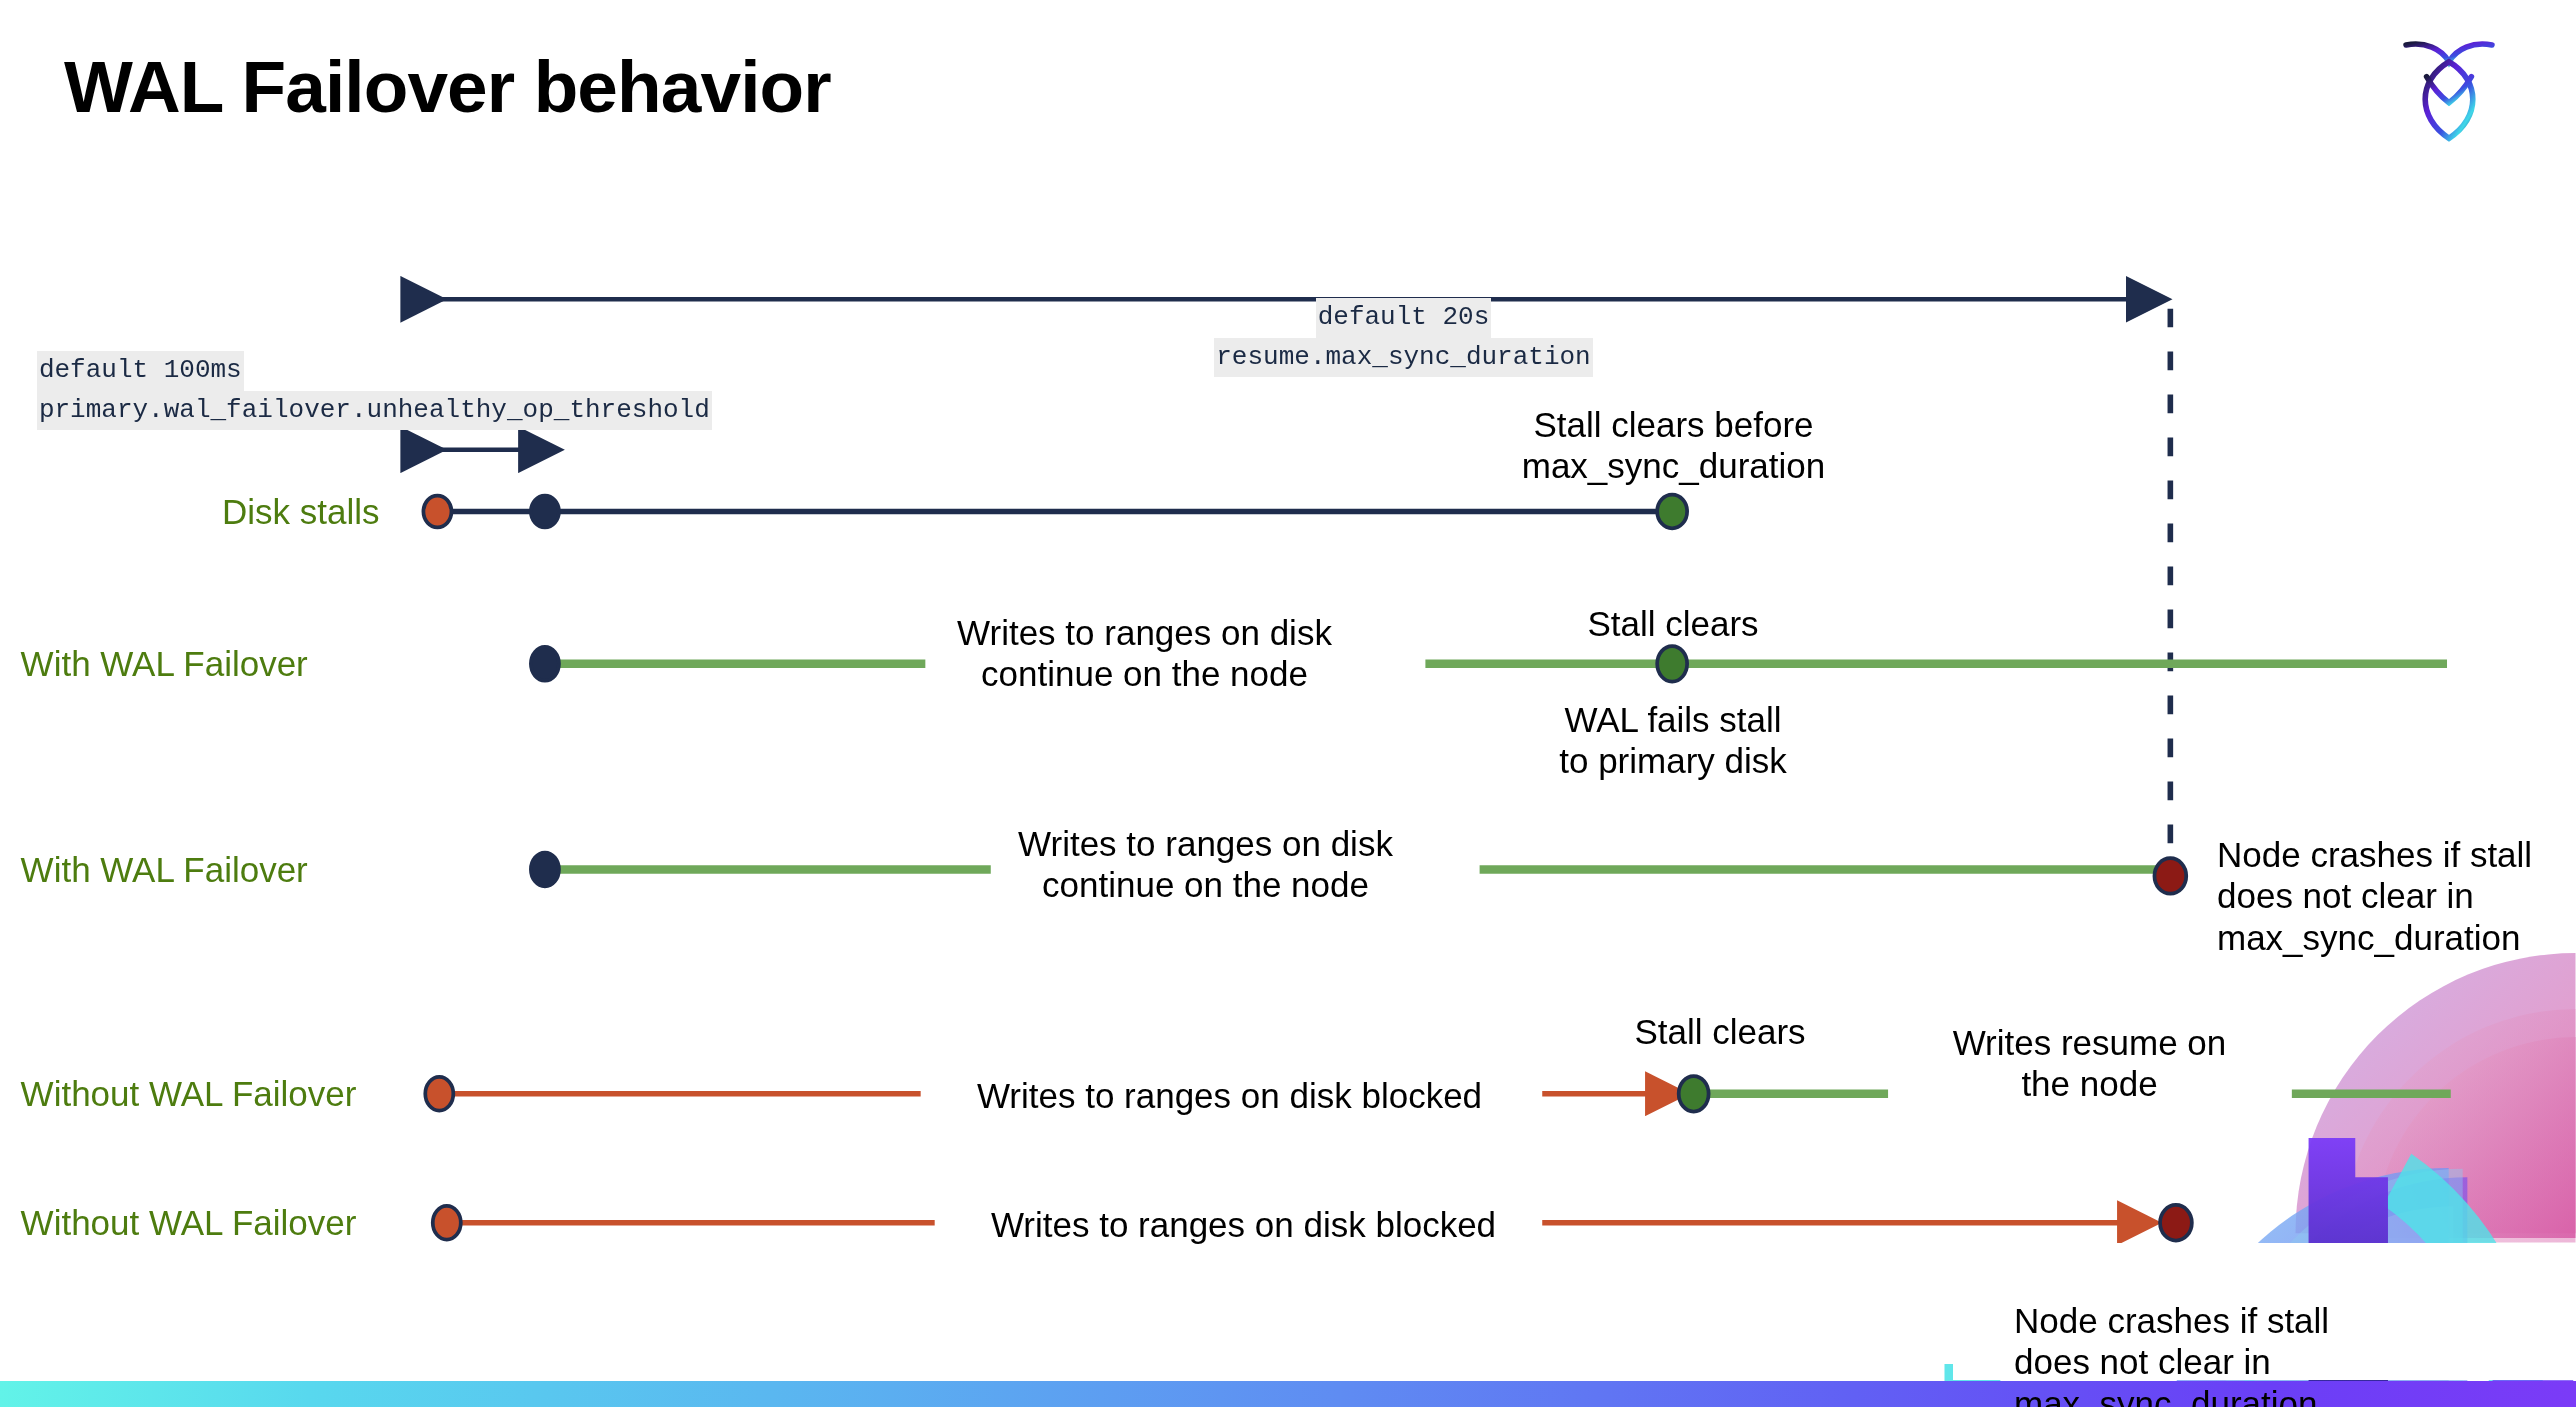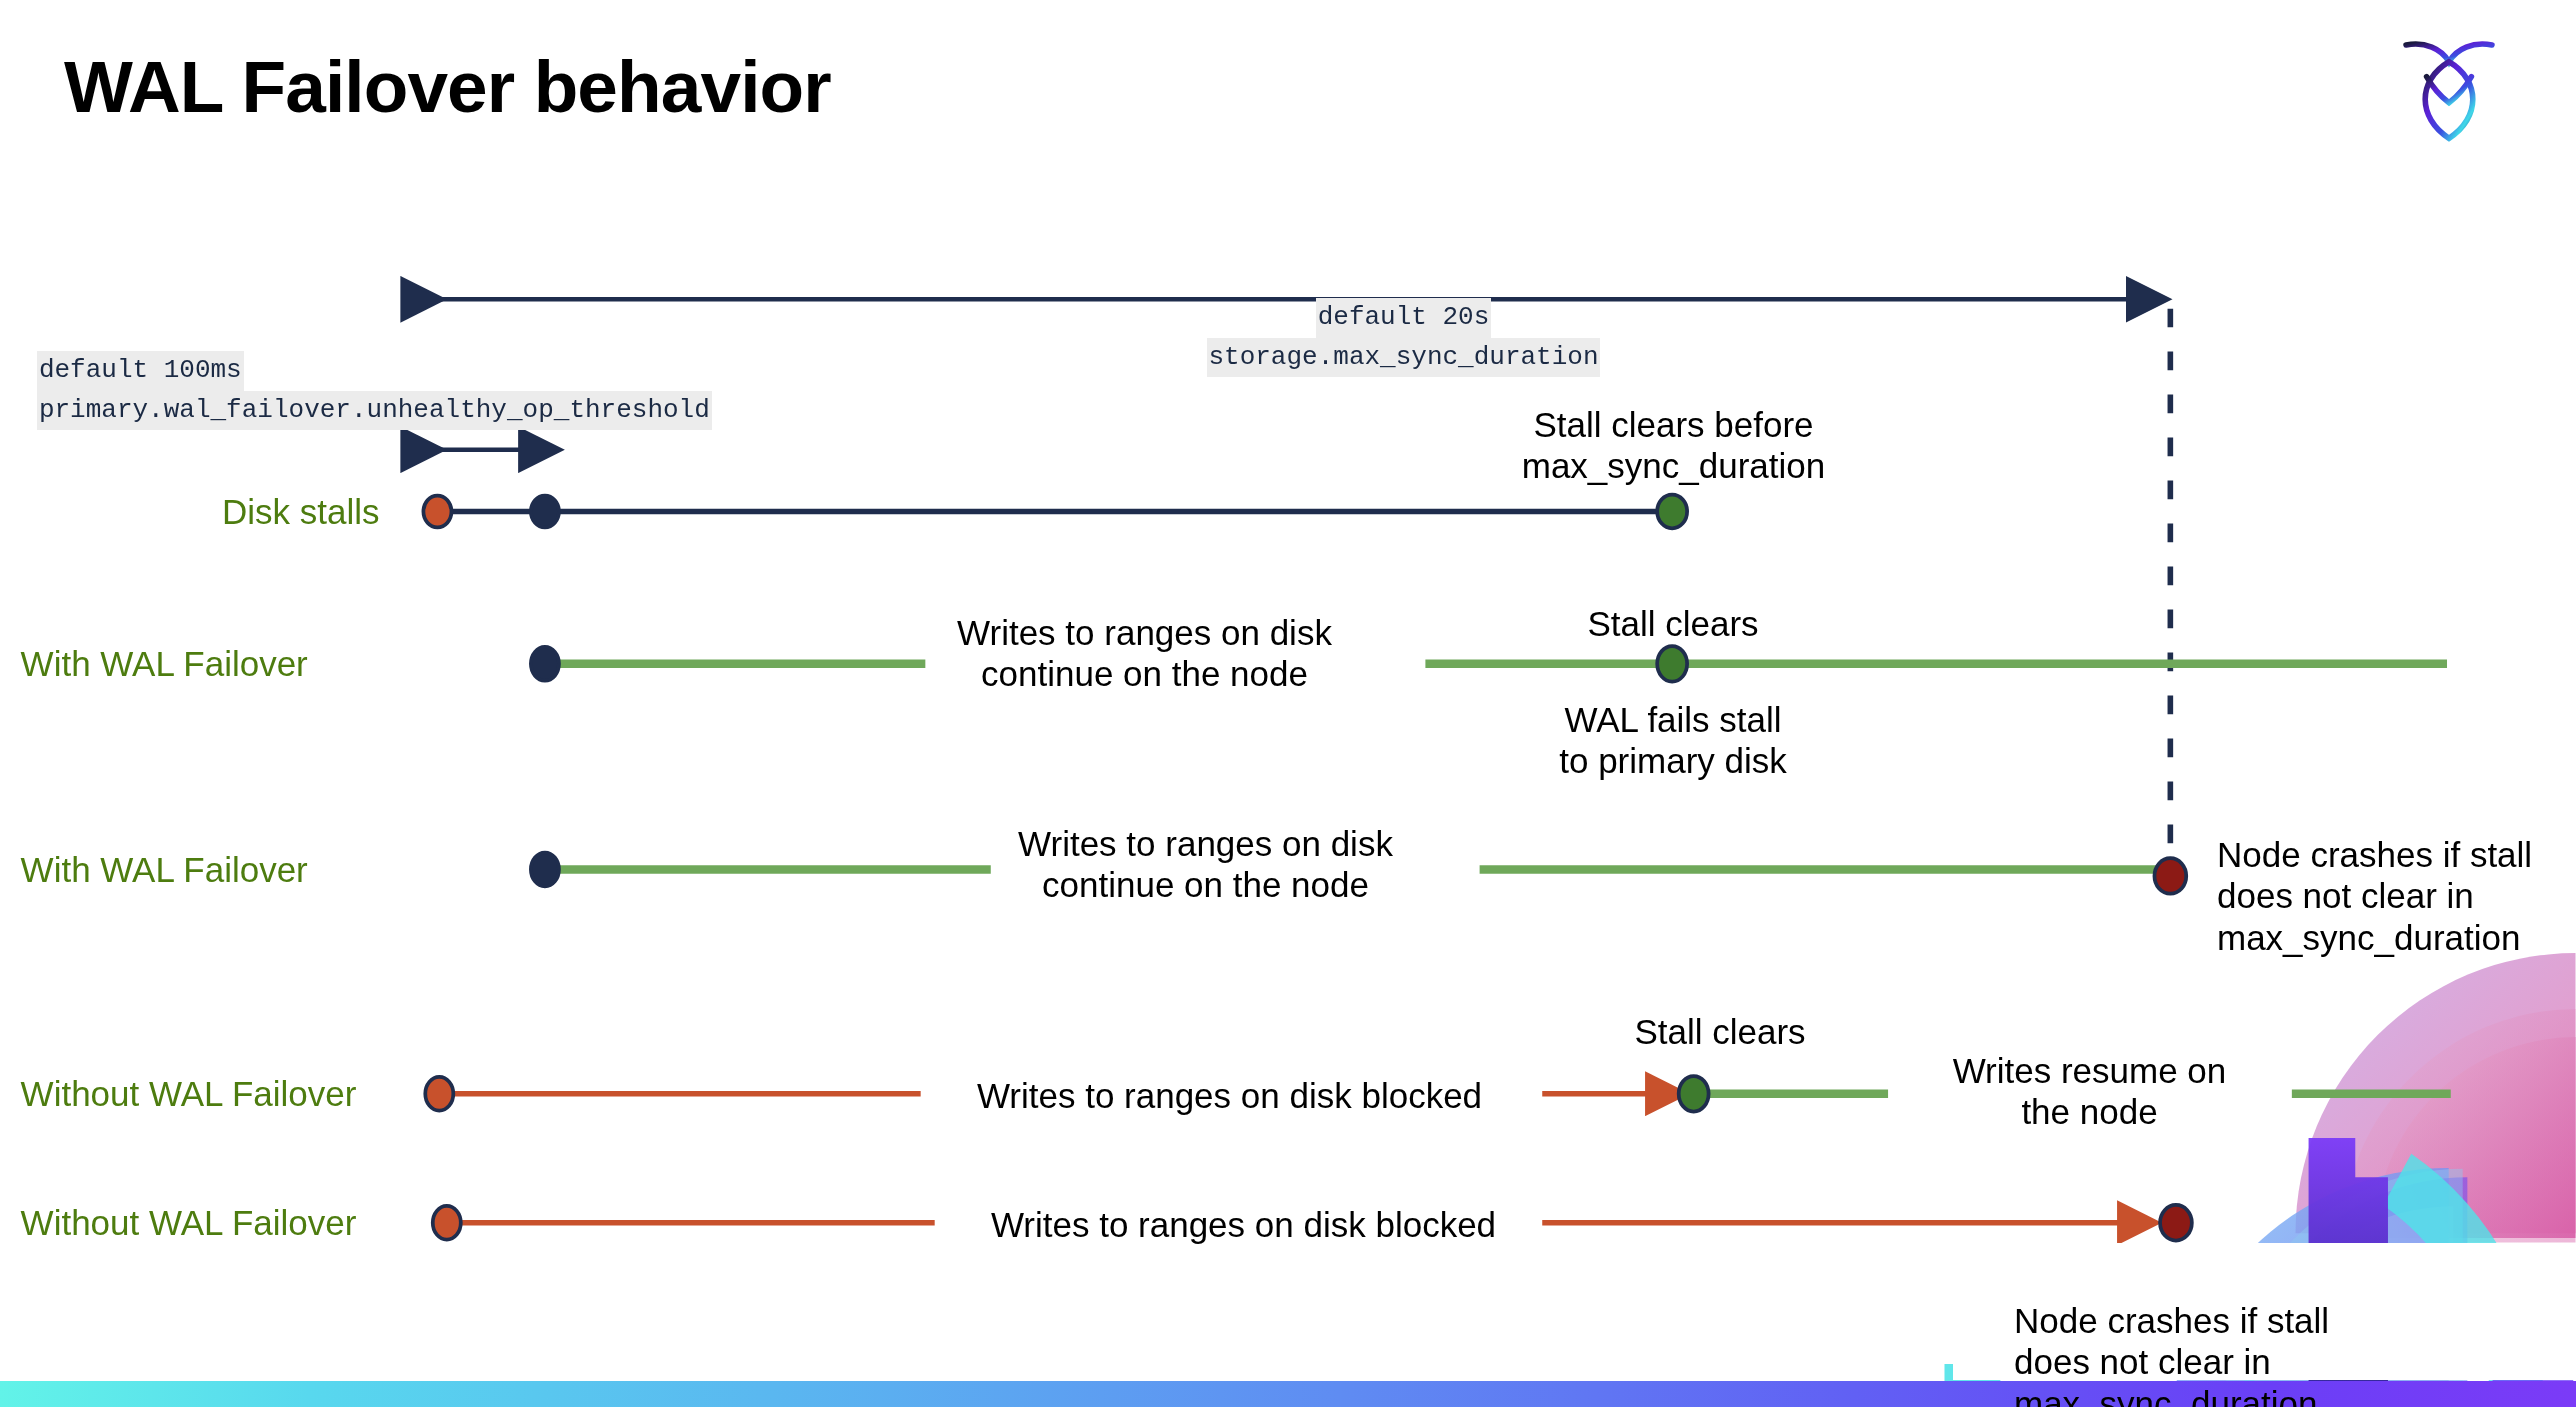--- a/index.html
+++ b/index.html
@@ -164,21 +164,21 @@
     <g>
       <line x1="478" y1="1308" x2="1000" y2="1308" stroke="#c8512c" stroke-width="6"></line>
       <line x1="1650" y1="1308" x2="2305" y2="1308" stroke="#c8512c" stroke-width="6" marker-end="url(#orangeArrowR)"></line>
       <ellipse cx="478" cy="1308" rx="15" ry="18" fill="#c8512c" stroke="#1f2d4d" stroke-width="4"></ellipse>
       <ellipse cx="2328" cy="1308" rx="17" ry="19" fill="#8c1a15" stroke="#1f2d4d" stroke-width="4"></ellipse>
     </g>
   </svg>
 
   <div class="abs" style="left:1142px;top:258px;text-align:center;width:523px;margin-top:40px;">
     <div class="code">default 20s</div><br>
-    <div class="code">storage.max_sync_duration</div>
+    <div class="code">resume.max_sync_duration</div>
   </div>
 
   <div class="abs" style="left:37px;top:351px;">
     <div class="code">default 100ms</div><br>
     <div class="code">primary.wal_failover.unhealthy_op_threshold</div>
   </div>
 
   <div class="abs rowlabel" style="left:222px;top:493px;">Disk stalls</div>
 
   <div class="abs rowlabel" style="left:20.6px;top:645px;">With WAL Failover</div>
@@ -205,21 +205,21 @@
 continue on the node</div>
 
   <div class="abs note left" style="left:2217px;top:790px;width:355px;">Node crashes if stall
 does not clear in
 max_sync_duration</div>
 
   <div class="abs note ctr" style="left:921px;top:1075px;width:617px;">Writes to ranges on disk  blocked</div>
 
   <div class="abs note ctr" style="left:1580px;top:1011px;width:280px;">Stall clears</div>
 
-  <div class="abs note ctr" style="left:1907px;top:1050px;width:365px;">Writes resume on
+  <div class="abs note ctr" style="left:1907px;top:1022px;width:365px;">Writes resume on
 the node</div>
 
   <div class="abs note ctr" style="left:935px;top:1204px;width:617px;">Writes to ranges on disk  blocked</div>
 
   <div id="callout" class="abs">
     <div class="note left">Node crashes if stall
 does not clear in
 max_sync_duration</div>
   </div>
 

